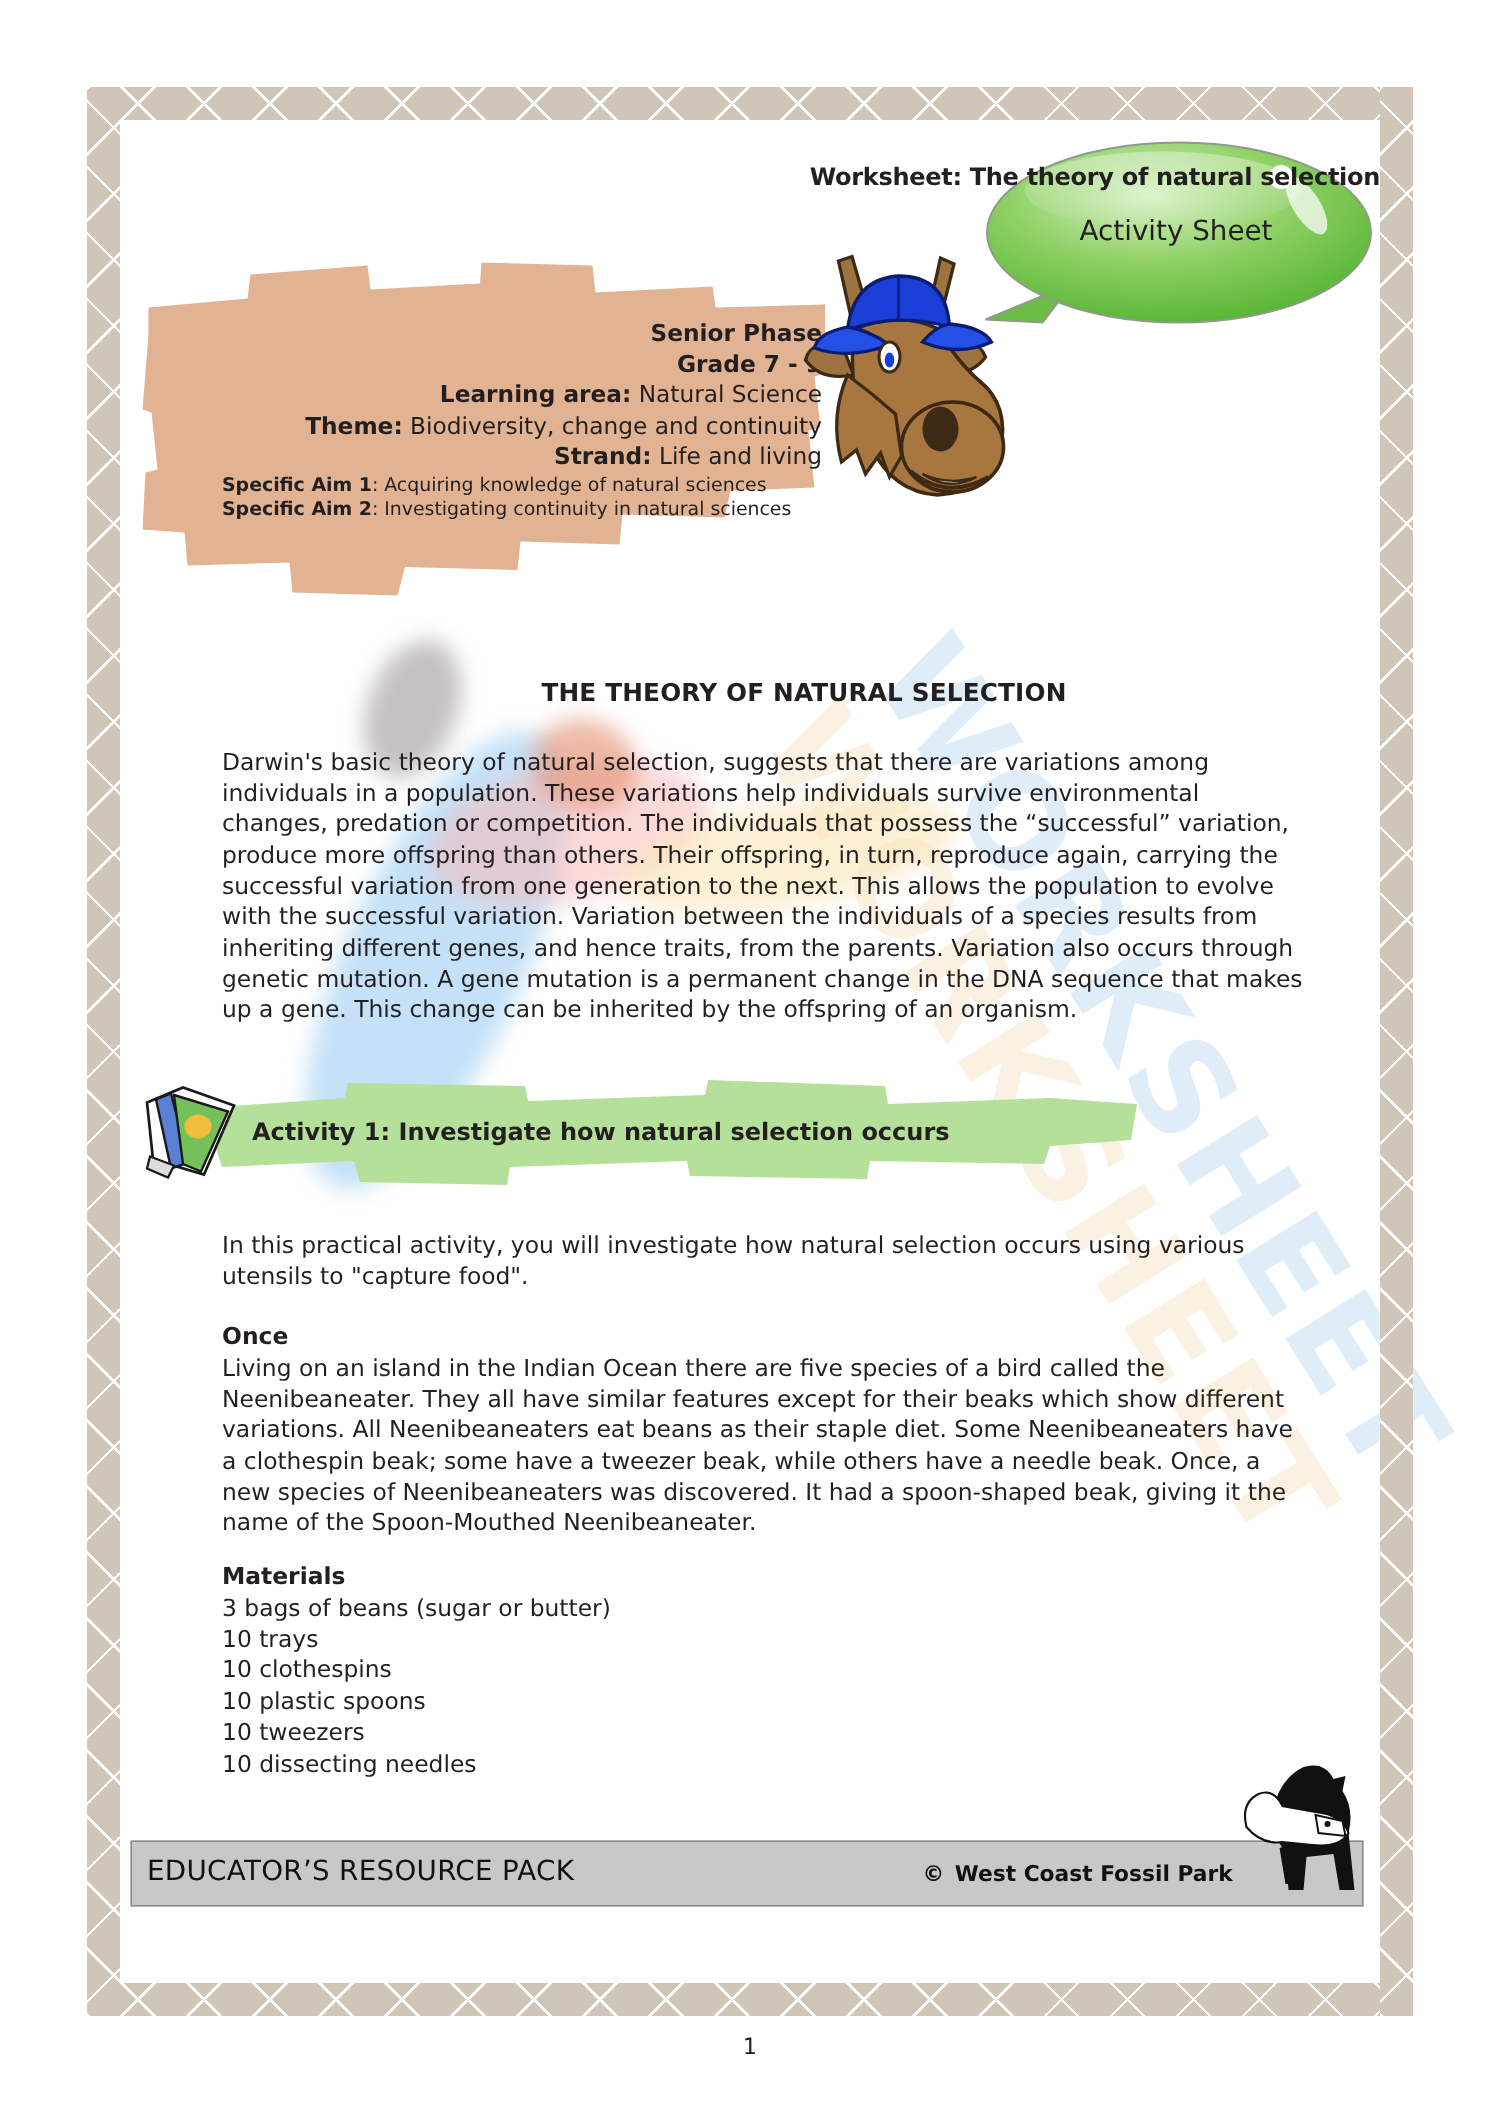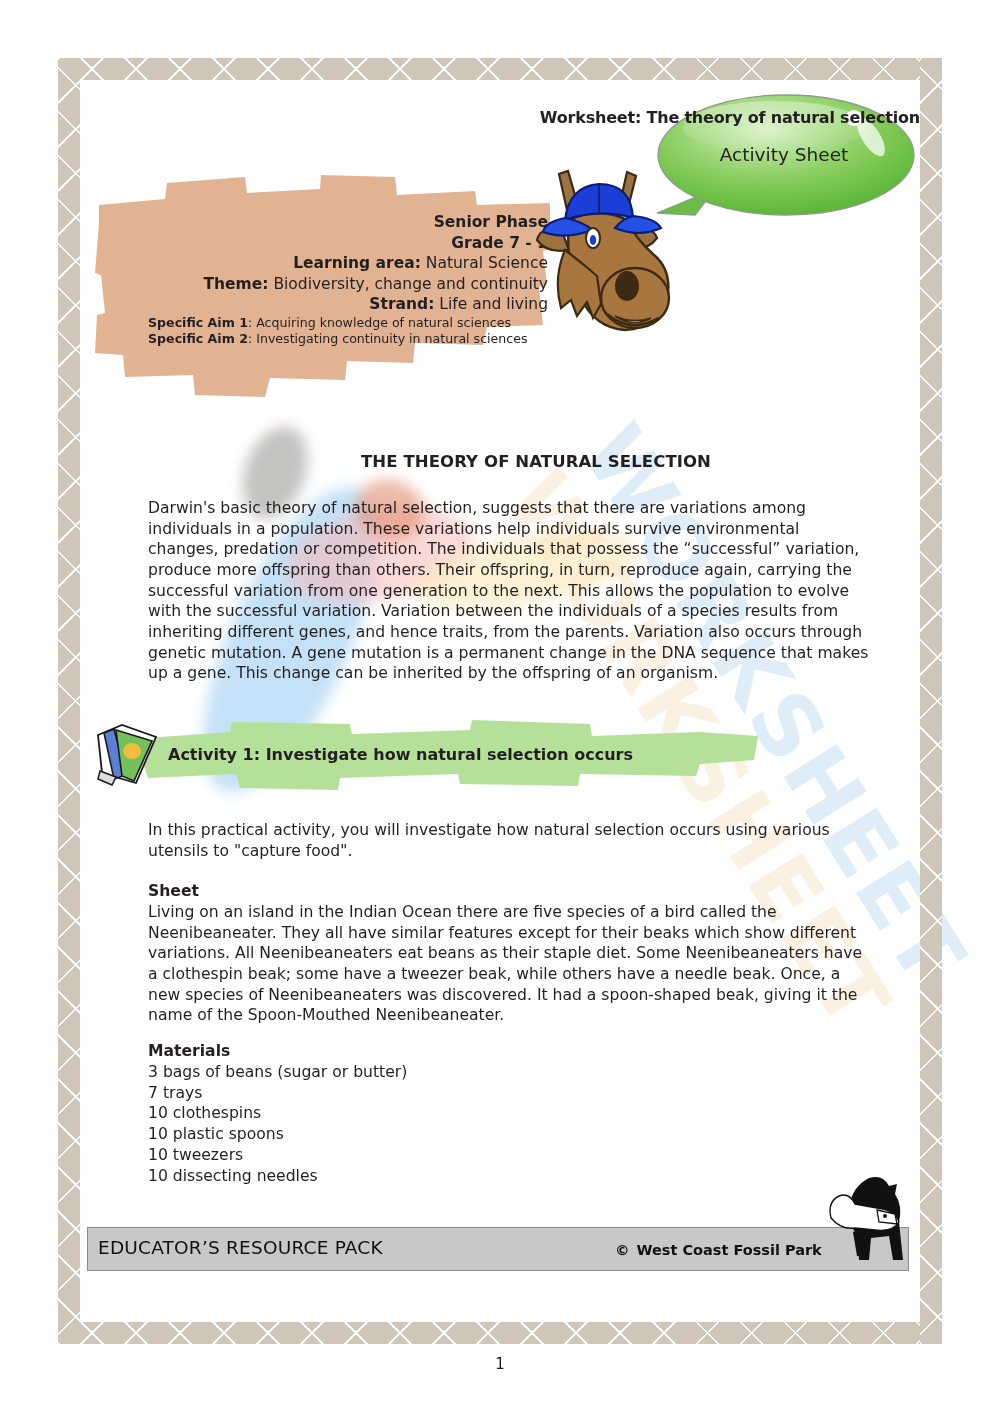--- a/index.html
+++ b/index.html
@@ -384,27 +384,27 @@
       <path d="M6,12 L30,2 L64,14 L44,60 L10,50 Z" fill="#ffffff" stroke="#1a1a1a" stroke-width="1.8"></path>
       <path d="M12,10 L22,6 L34,52 L22,56 Z" fill="#5b7fd4" stroke="#1a1a1a" stroke-width="1.6"></path>
       <path d="M24,7 L60,18 L42,58 L30,53 Z" fill="#74c05a" stroke="#1a1a1a" stroke-width="1.6"></path>
       <ellipse cx="40" cy="28" rx="9" ry="8" fill="#f2bc3e"></ellipse>
       <path d="M8,48 L24,54 L20,62 L6,56 Z" fill="#dddddd" stroke="#1a1a1a" stroke-width="1.5"></path>
     </svg>
     <div class="activity-label">Activity 1: Investigate how natural selection occurs</div>
 
     <div class="body-text" id="para-practical">In this practical activity, you will investigate how natural selection occurs using various utensils to "capture food".</div>
 
-    <div class="sub-heading" id="h-brief">Sheet</div>
+    <div class="sub-heading" id="h-brief">Once</div>
     <div class="body-text" id="para-brief">Living on an island in the Indian Ocean there are five species of a bird called the Neenibeaneater. They all have similar features except for their beaks which show different variations. All Neenibeaneaters eat beans as their staple diet. Some Neenibeaneaters have a clothespin beak; some have a tweezer beak, while others have a needle beak. Once, a new species of Neenibeaneaters was discovered. It had a spoon-shaped beak, giving it the name of the Spoon-Mouthed Neenibeaneater.</div>
 
     <div class="sub-heading" id="h-materials">Materials</div>
     <ul class="materials-list" id="materials-list">
         <li>3 bags of beans (sugar or butter)</li>
-        <li>7 trays</li>
+        <li>10 trays</li>
         <li>10 clothespins</li>
         <li>10 plastic spoons</li>
         <li>10 tweezers</li>
         <li>10 dissecting needles</li>
       </ul>
 
     <div class="footer-bar"></div>
     <div class="footer-left">EDUCATOR’S RESOURCE PACK</div>
     <div class="footer-right">
       <span>©</span>

